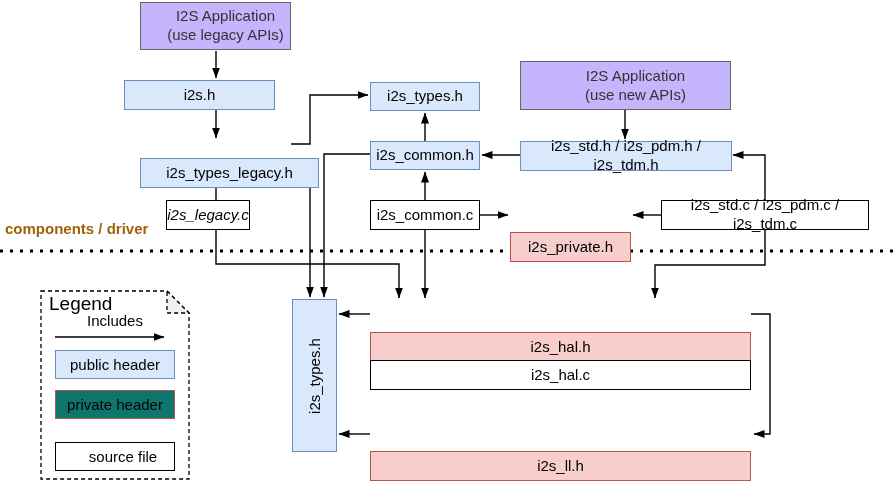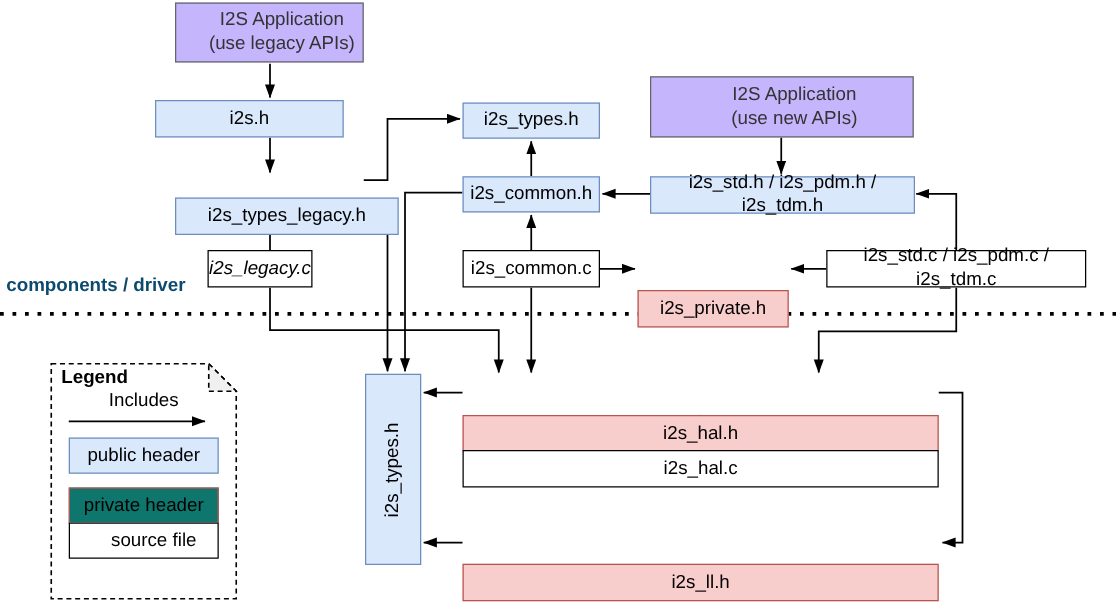--- a/index.html
+++ b/index.html
@@ -12,32 +12,32 @@
     position:absolute;display:flex;align-items:center;justify-content:center;
     text-align:center;font-size:15px;line-height:1.25;box-sizing:border-box;
     white-space:pre-line;
   }
   .node.app{background:#c4b5fd;border:1px solid #666666;color:#333333;padding-left:20px;}
   .node.pub{background:#dae8fc;border:1px solid #6c8ebf;}
   .node.priv{background:#f8cecc;border:1px solid #b85450;margin-top:32px;}
   .node.src{background:#ffffff;border:1px solid #000000;}
   .vlabel{position:absolute;left:50%;top:50%;transform:translate(-50%,-50%) rotate(-90deg);white-space:nowrap;}
   .layer-label{
-    position:absolute;font-size:15px;font-weight:bold;color:#0c4a6e;white-space:nowrap;
+    position:absolute;font-size:15px;font-weight:bold;color:#a16207;white-space:nowrap;
   }
   .legend{position:absolute;left:40px;top:290px;width:150px;height:190px;}
-  .legend .lg-title{position:absolute;left:9px;top:3px;font-size:15px;font-weight:bold;}
+  .legend .lg-title{position:absolute;left:9px;top:3px;font-size:19px;font-weight:normal;}
   .legend .lg-includes{position:absolute;left:0;top:22px;width:100%;text-align:center;font-size:15px;}
   .legend .swatch{
     position:absolute;left:15px;width:120px;height:29px;box-sizing:border-box;
     display:flex;align-items:center;justify-content:center;font-size:15px;
   }
   .legend .sw-pub{top:60px;background:#dae8fc;border:1px solid #6c8ebf;}
   .legend .sw-priv{top:100px;background:#0f766e;border:1px solid #b85450;}
-  .legend .sw-src{top:128px;background:#ffffff;border:1px solid #000000;padding-left:16px;}
+  .legend .sw-src{top:152px;background:#ffffff;border:1px solid #000000;padding-left:16px;}
 </style>
 </head>
 <body>
 
 <div class="canvas">
 
   <svg class="layer-svg">
     <defs>
       <marker id="arr" markerUnits="userSpaceOnUse" markerWidth="12" markerHeight="9" refX="10.5" refY="4" orient="auto">
         <path d="M0,0 L11,4 L0,8 Z" fill="#000"></path>

